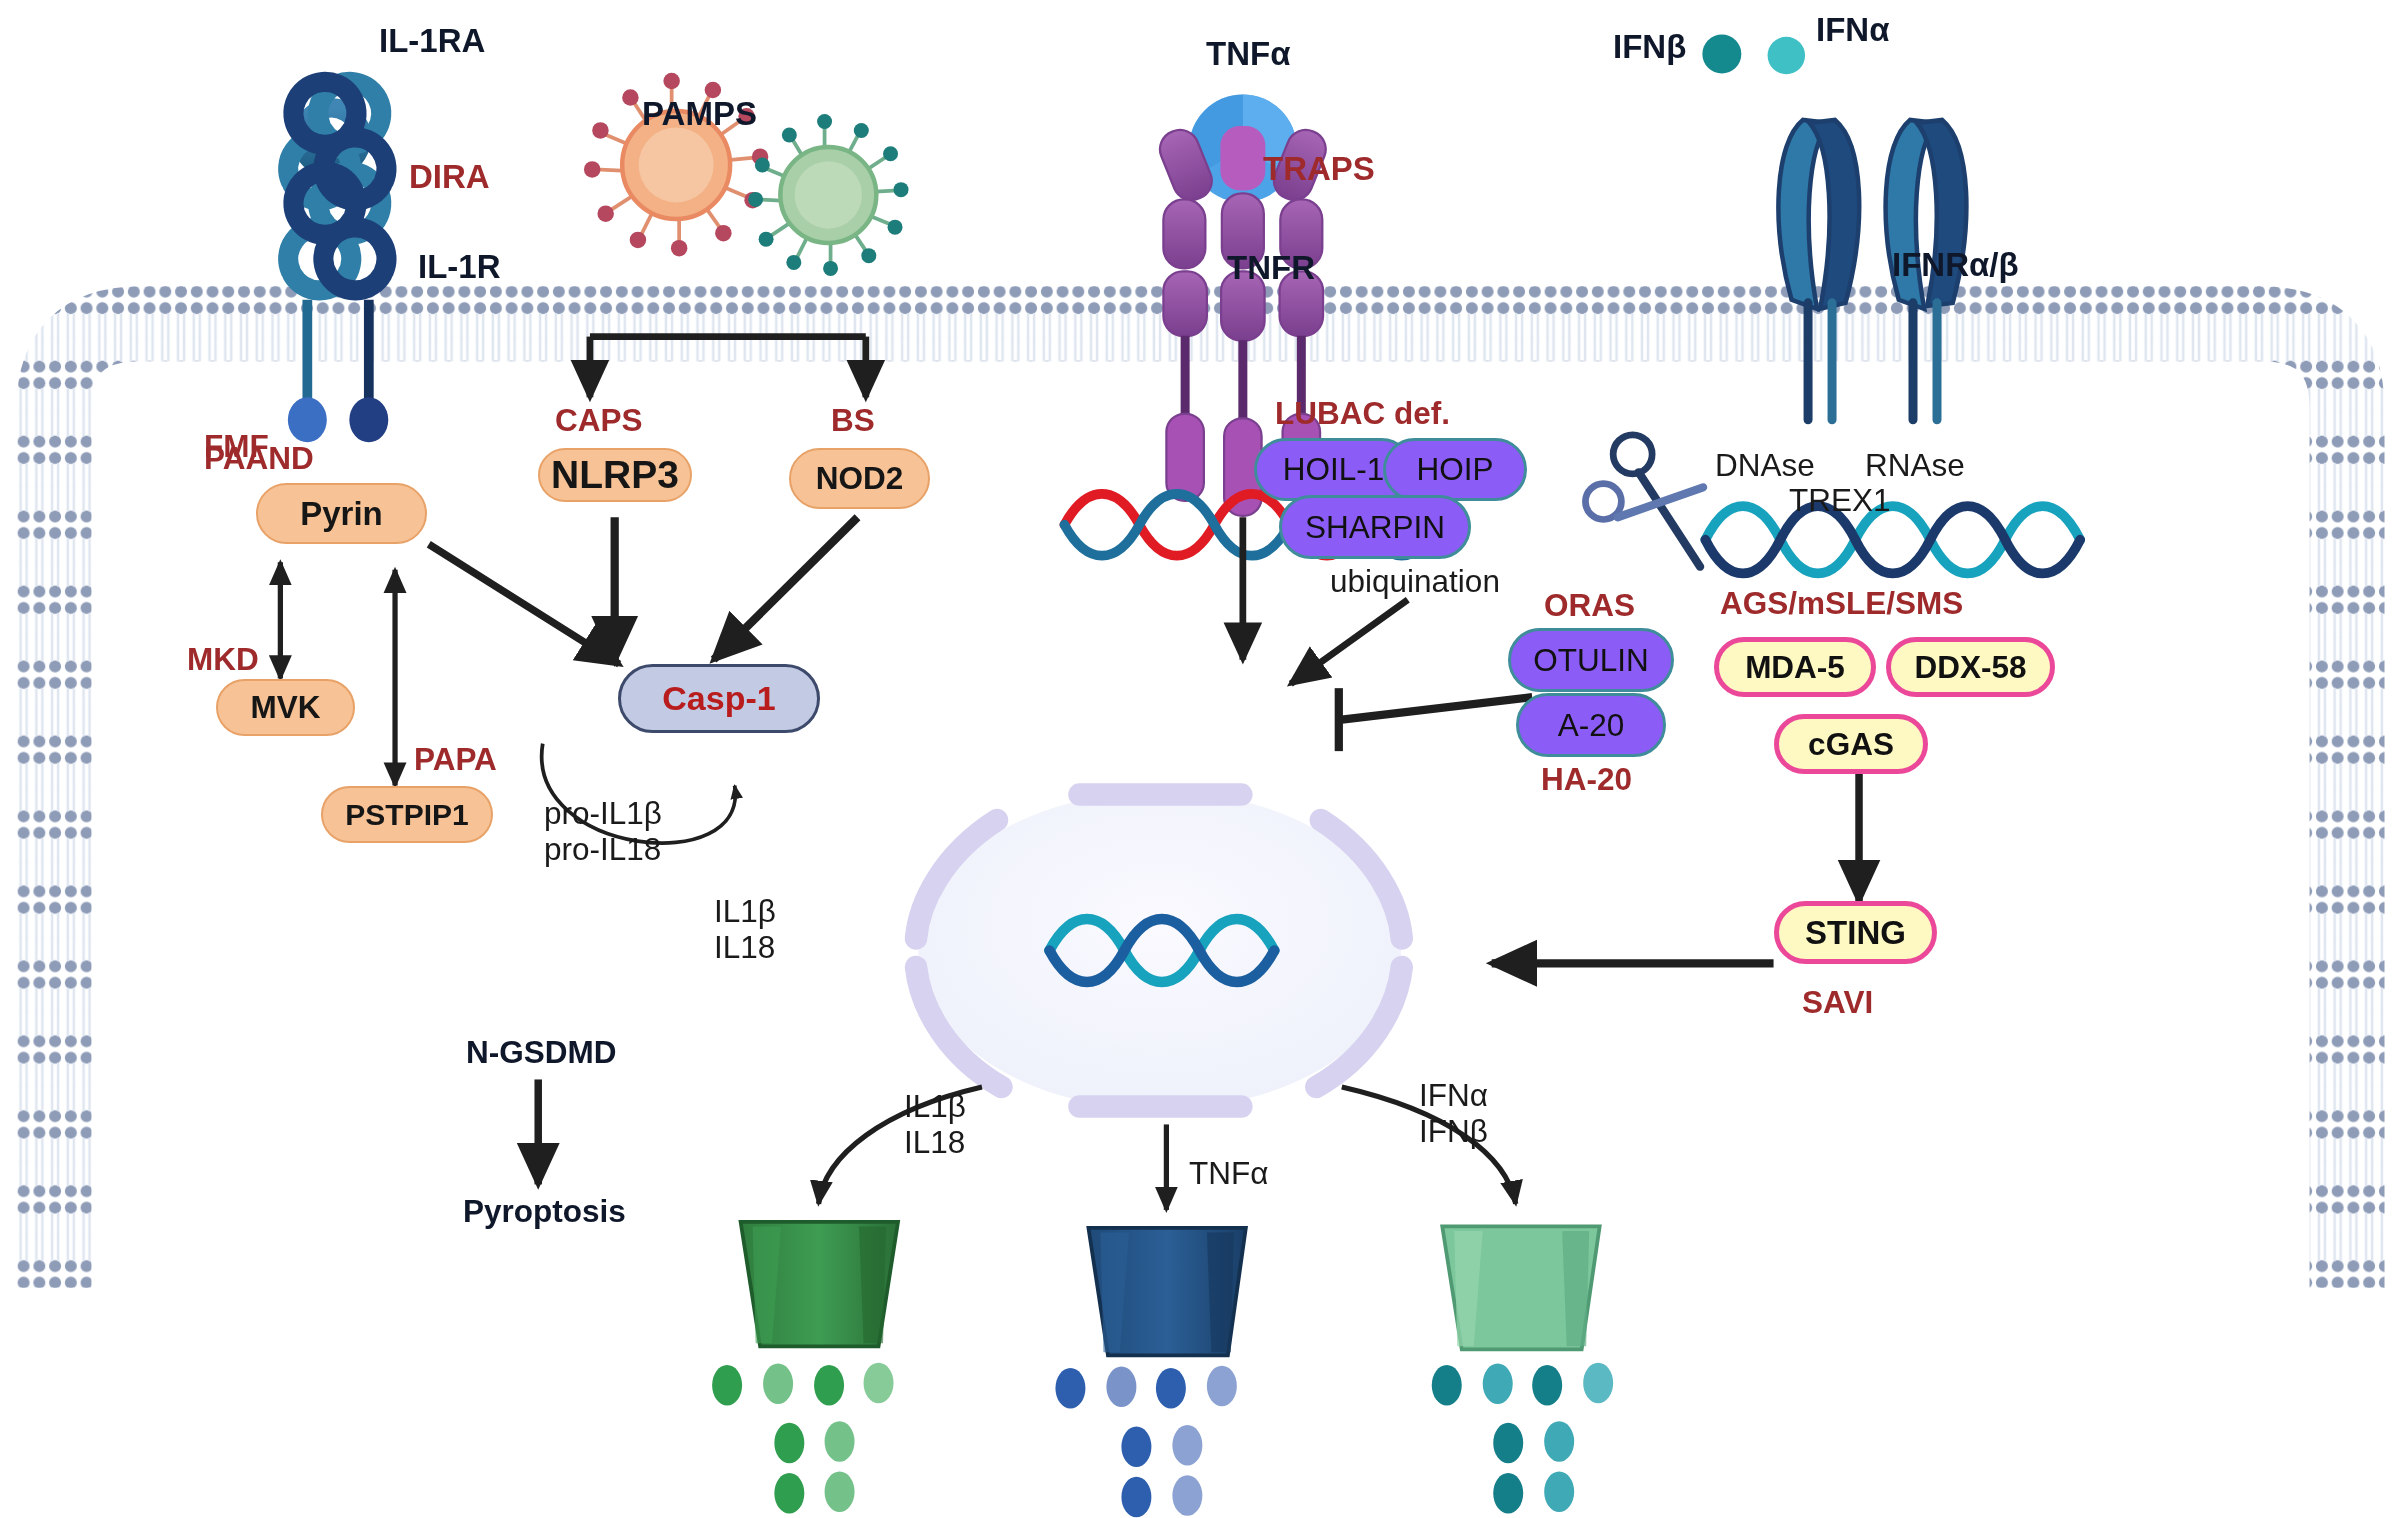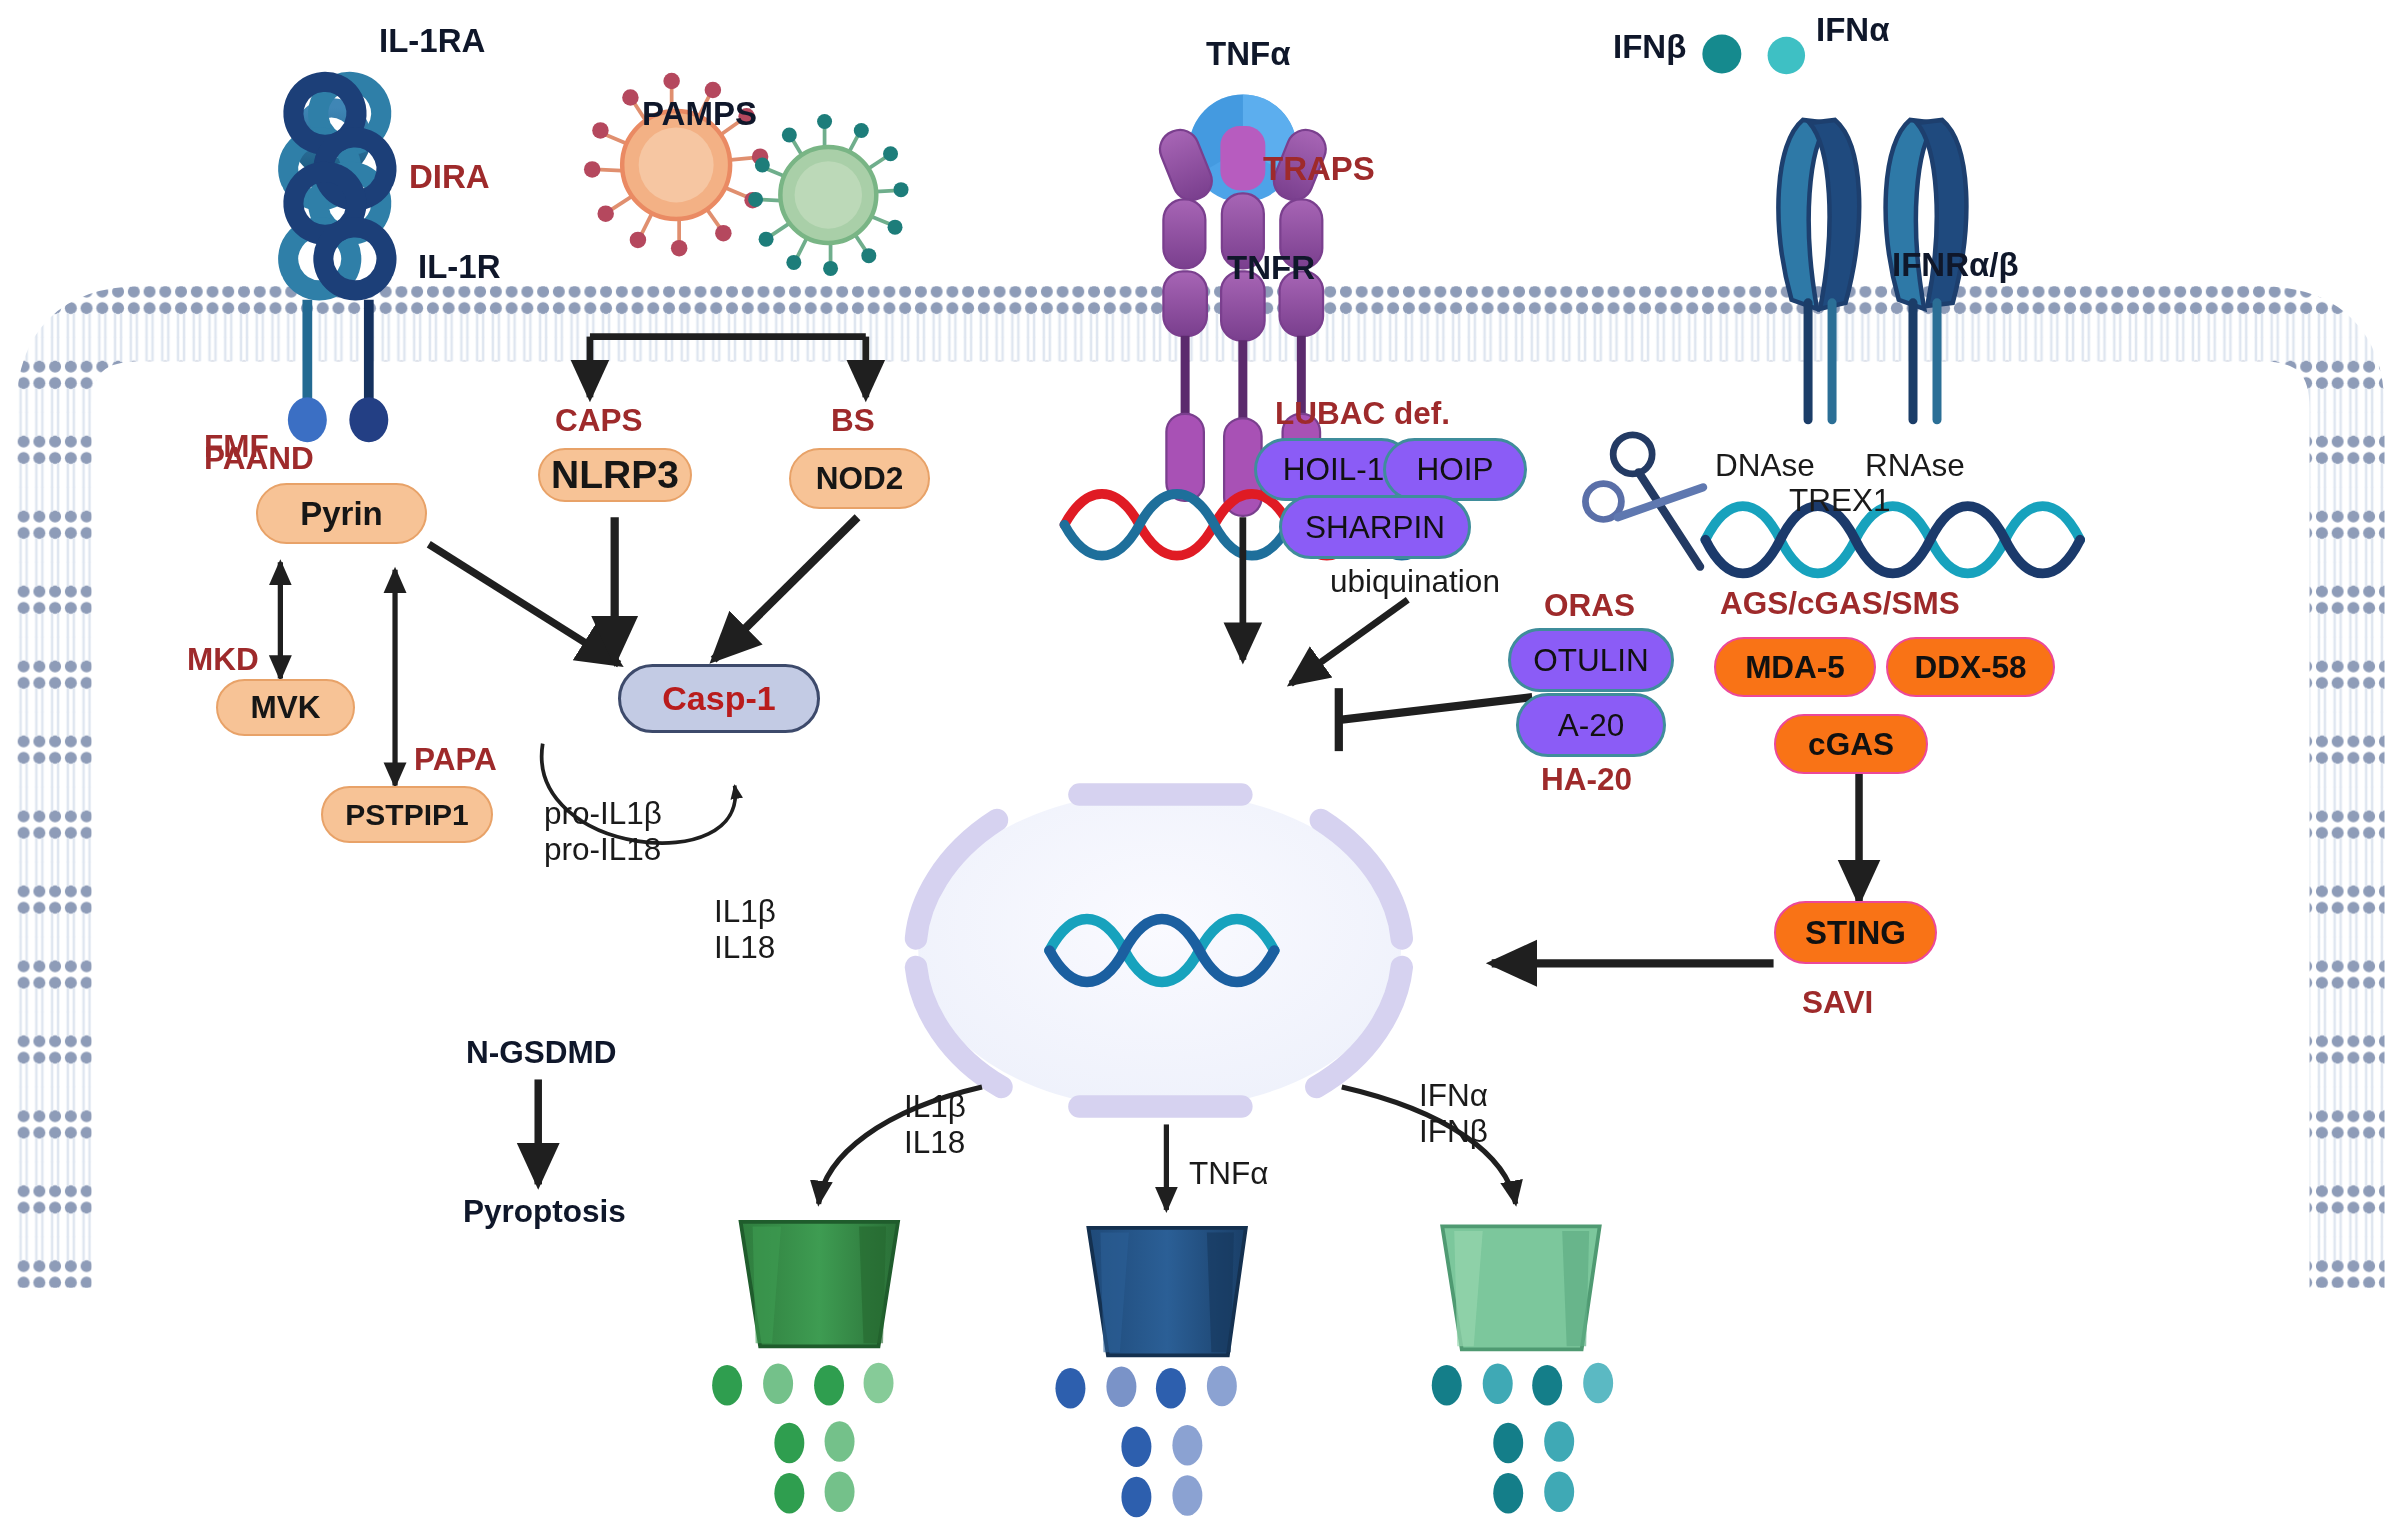--- a/index.html
+++ b/index.html
@@ -12,21 +12,21 @@
   .blkn{color:#1a1a1a;font-weight:normal;}
   .red{color:#9e2a2b;font-weight:bold;}
   .node{position:absolute;display:flex;align-items:center;justify-content:center;
         white-space:nowrap;text-align:center;box-sizing:border-box;}
   .n-orange{background:#f7c396;border:2.2px solid #e8a268;border-radius:749px;
             color:#161616;font-weight:bold;}
   .n-blue{background:#c3cbe4;border:3px solid #3d4a6b;border-radius:749px;
           color:#b91c1c;font-weight:bold;}
   .n-teal{background:#8b5cf6;border:3px solid #3f8d9b;border-radius:749px;
           color:#111;font-weight:normal;}
-  .n-grey{background:#f97316;border:2px solid #ec4899;border-radius:749px;
+  .n-grey{background:#fef9c3;border:5px solid #ec4899;border-radius:749px;
           color:#111;font-weight:bold;}
   .n-purple{background:#4b2e72;border:3px solid #2e1a49;border-radius:749px;
             color:#ffffff;font-weight:bold;}
 </style>
 </head>
 <body>
 
 <div id="stage">
 
 <svg class="layer" viewBox="0 0 3203 2025">
@@ -439,21 +439,21 @@
 <div class="lbl blk" style="left:463px;top:1194px;font-size:31.5px;">Pyroptosis</div>
 
 <div class="lbl red" style="left:1275px;top:396px;font-size:31.5px;">LUBAC def.</div>
 <div class="lbl blkn" style="left:1330px;top:564px;font-size:31.5px;">ubiquination</div>
 <div class="lbl red" style="left:1544px;top:588px;font-size:31.5px;">ORAS</div>
 <div class="lbl red" style="left:1541px;top:762px;font-size:31.5px;">HA-20</div>
 
 <div class="lbl blkn" style="left:1715px;top:448px;font-size:31.5px;">DNAse</div>
 <div class="lbl blkn" style="left:1865px;top:448px;font-size:31.5px;">RNAse</div>
 <div class="lbl blkn" style="left:1789px;top:483px;font-size:31.5px;">TREX1</div>
-<div class="lbl red" style="left:1720px;top:586px;font-size:31.5px;">AGS/cGAS/SMS</div>
+<div class="lbl red" style="left:1720px;top:586px;font-size:31.5px;">AGS/mSLE/SMS</div>
 <div class="lbl red" style="left:1802px;top:985px;font-size:31.5px;">SAVI</div>
 
 <div class="lbl blkn" style="left:904px;top:1089px;font-size:31.5px;">IL1β</div>
 <div class="lbl blkn" style="left:904px;top:1125px;font-size:31.5px;">IL18</div>
 <div class="lbl blkn" style="left:1189px;top:1156px;font-size:31.5px;">TNFα</div>
 <div class="lbl blkn" style="left:1419px;top:1078px;font-size:31.5px;">IFNα</div>
 <div class="lbl blkn" style="left:1419px;top:1114px;font-size:31.5px;">IFNβ</div>
 
 </div>
 

